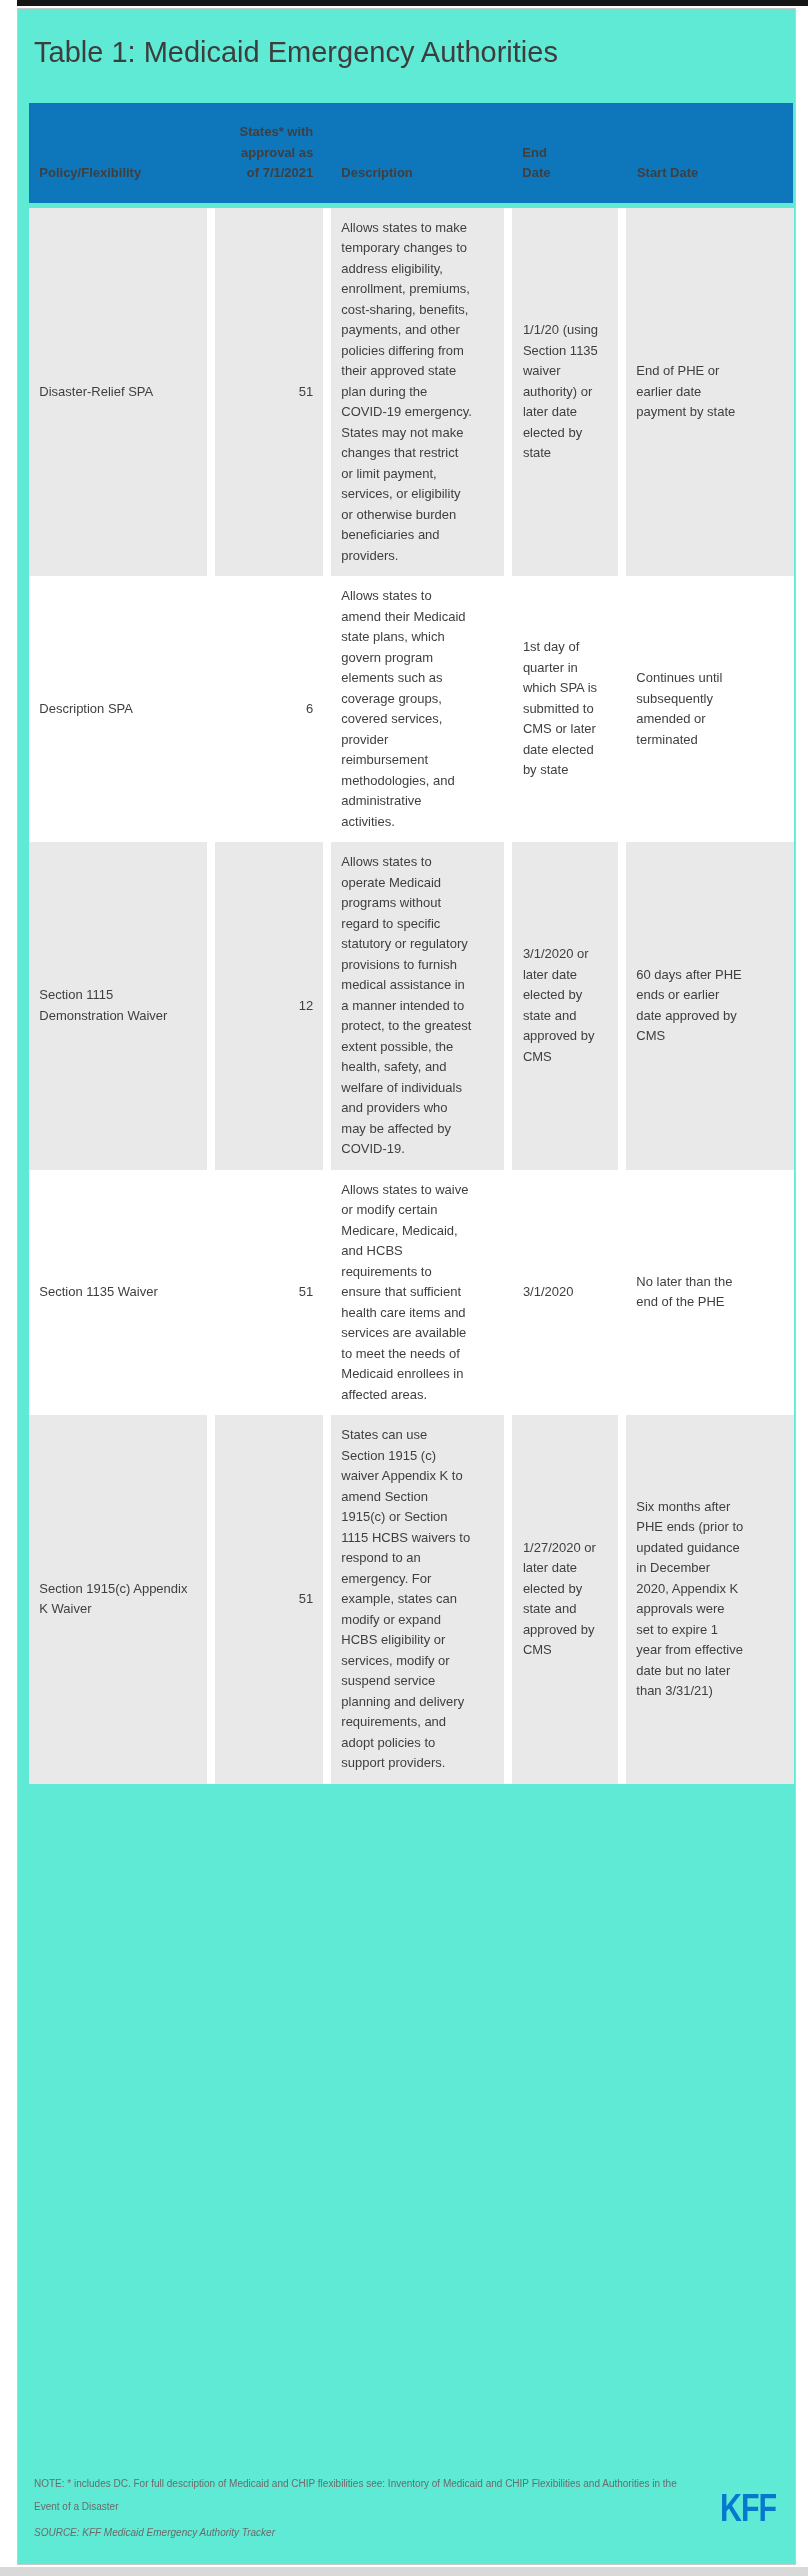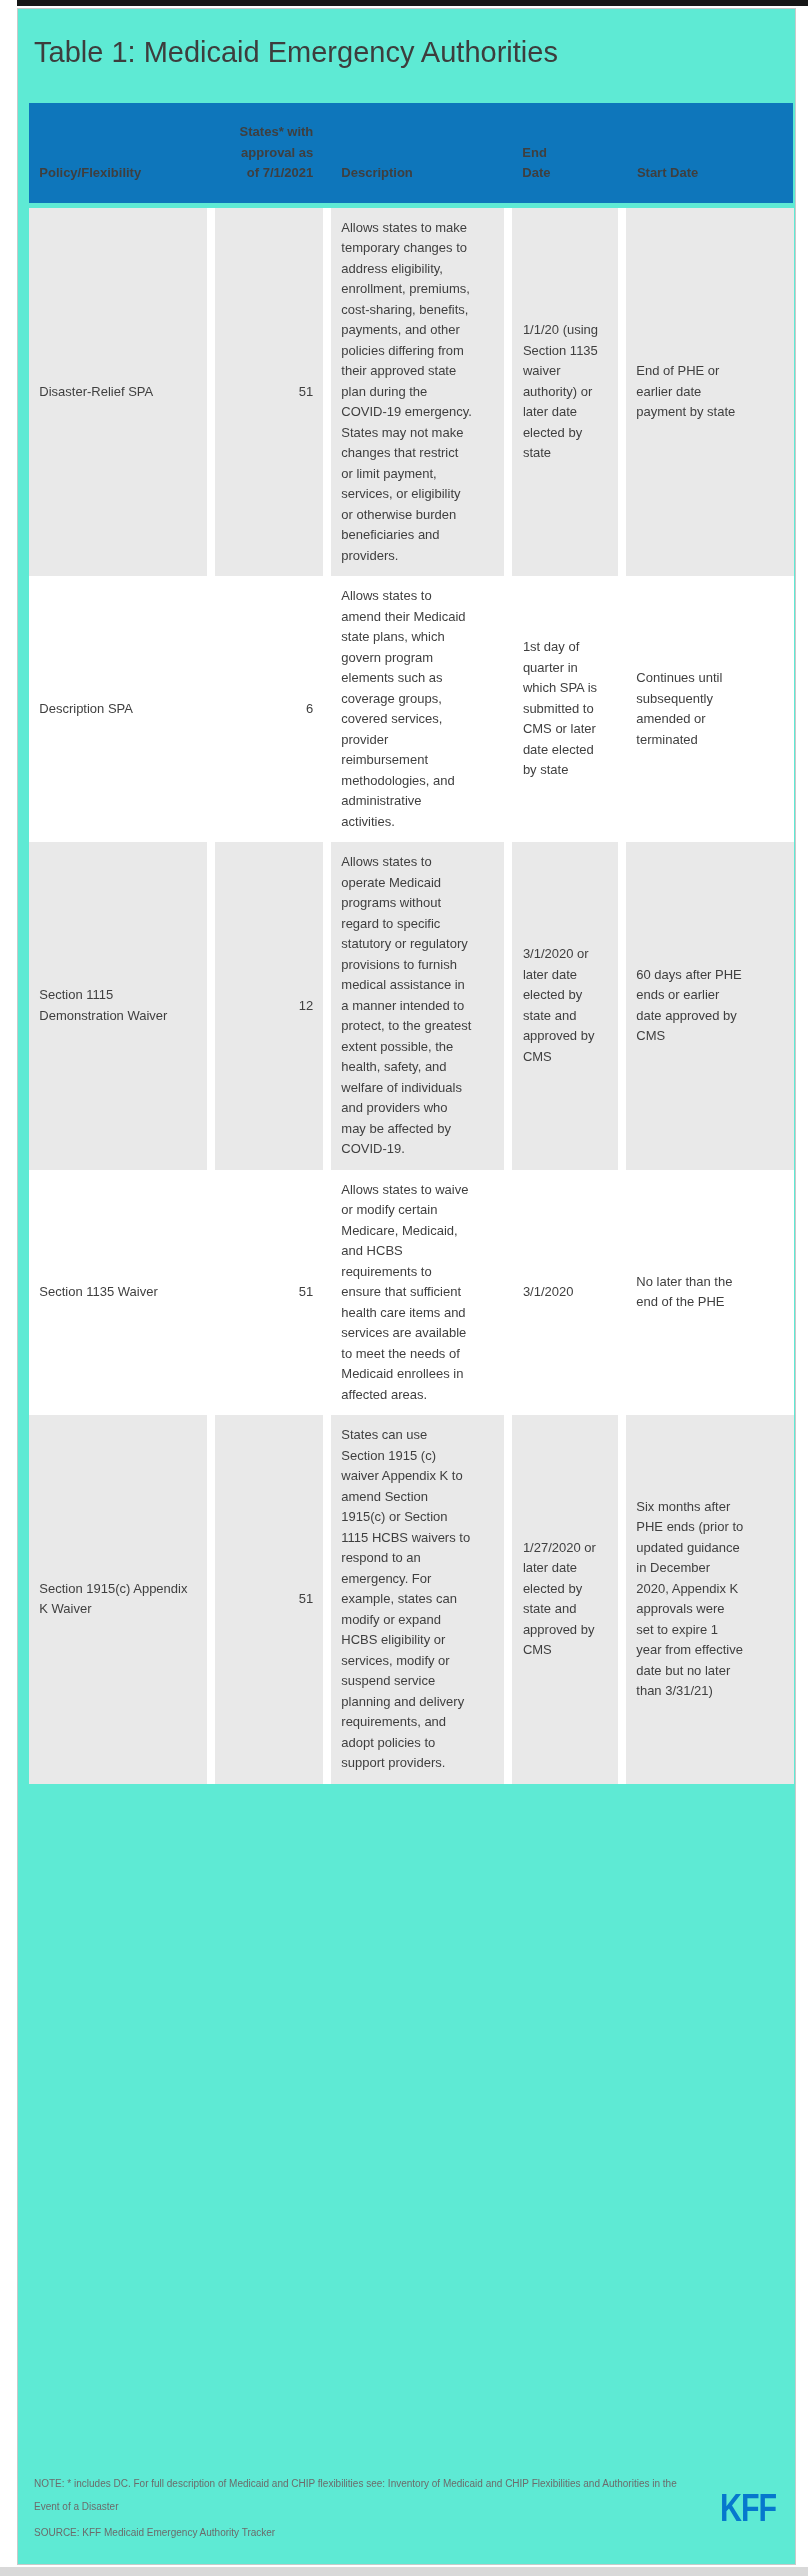--- a/index.html
+++ b/index.html
@@ -77,21 +77,21 @@
     padding: 26.5px 18.6px 6.6px 16px;
   }
   .footer-text {
     flex: 1 1 auto;
     max-width: 683px;
     color: #6b6b6b;
     font-size: 10px;
     line-height: 23px;
   }
   .footer-text p { margin: 0; }
-  .footer-text .source-line { margin-top: 2.7px; }
+  .footer-text .source-line { margin-top: 2.7px; font-style: italic; }
   .kff-logo {
     flex: 0 0 auto;
     font-size: 38px;
     font-weight: 700;
     color: #0678cd;
     letter-spacing: -1.3px;
     transform: scaleX(0.8);
     transform-origin: right center;
     line-height: 1;
     margin-left: 8px;

